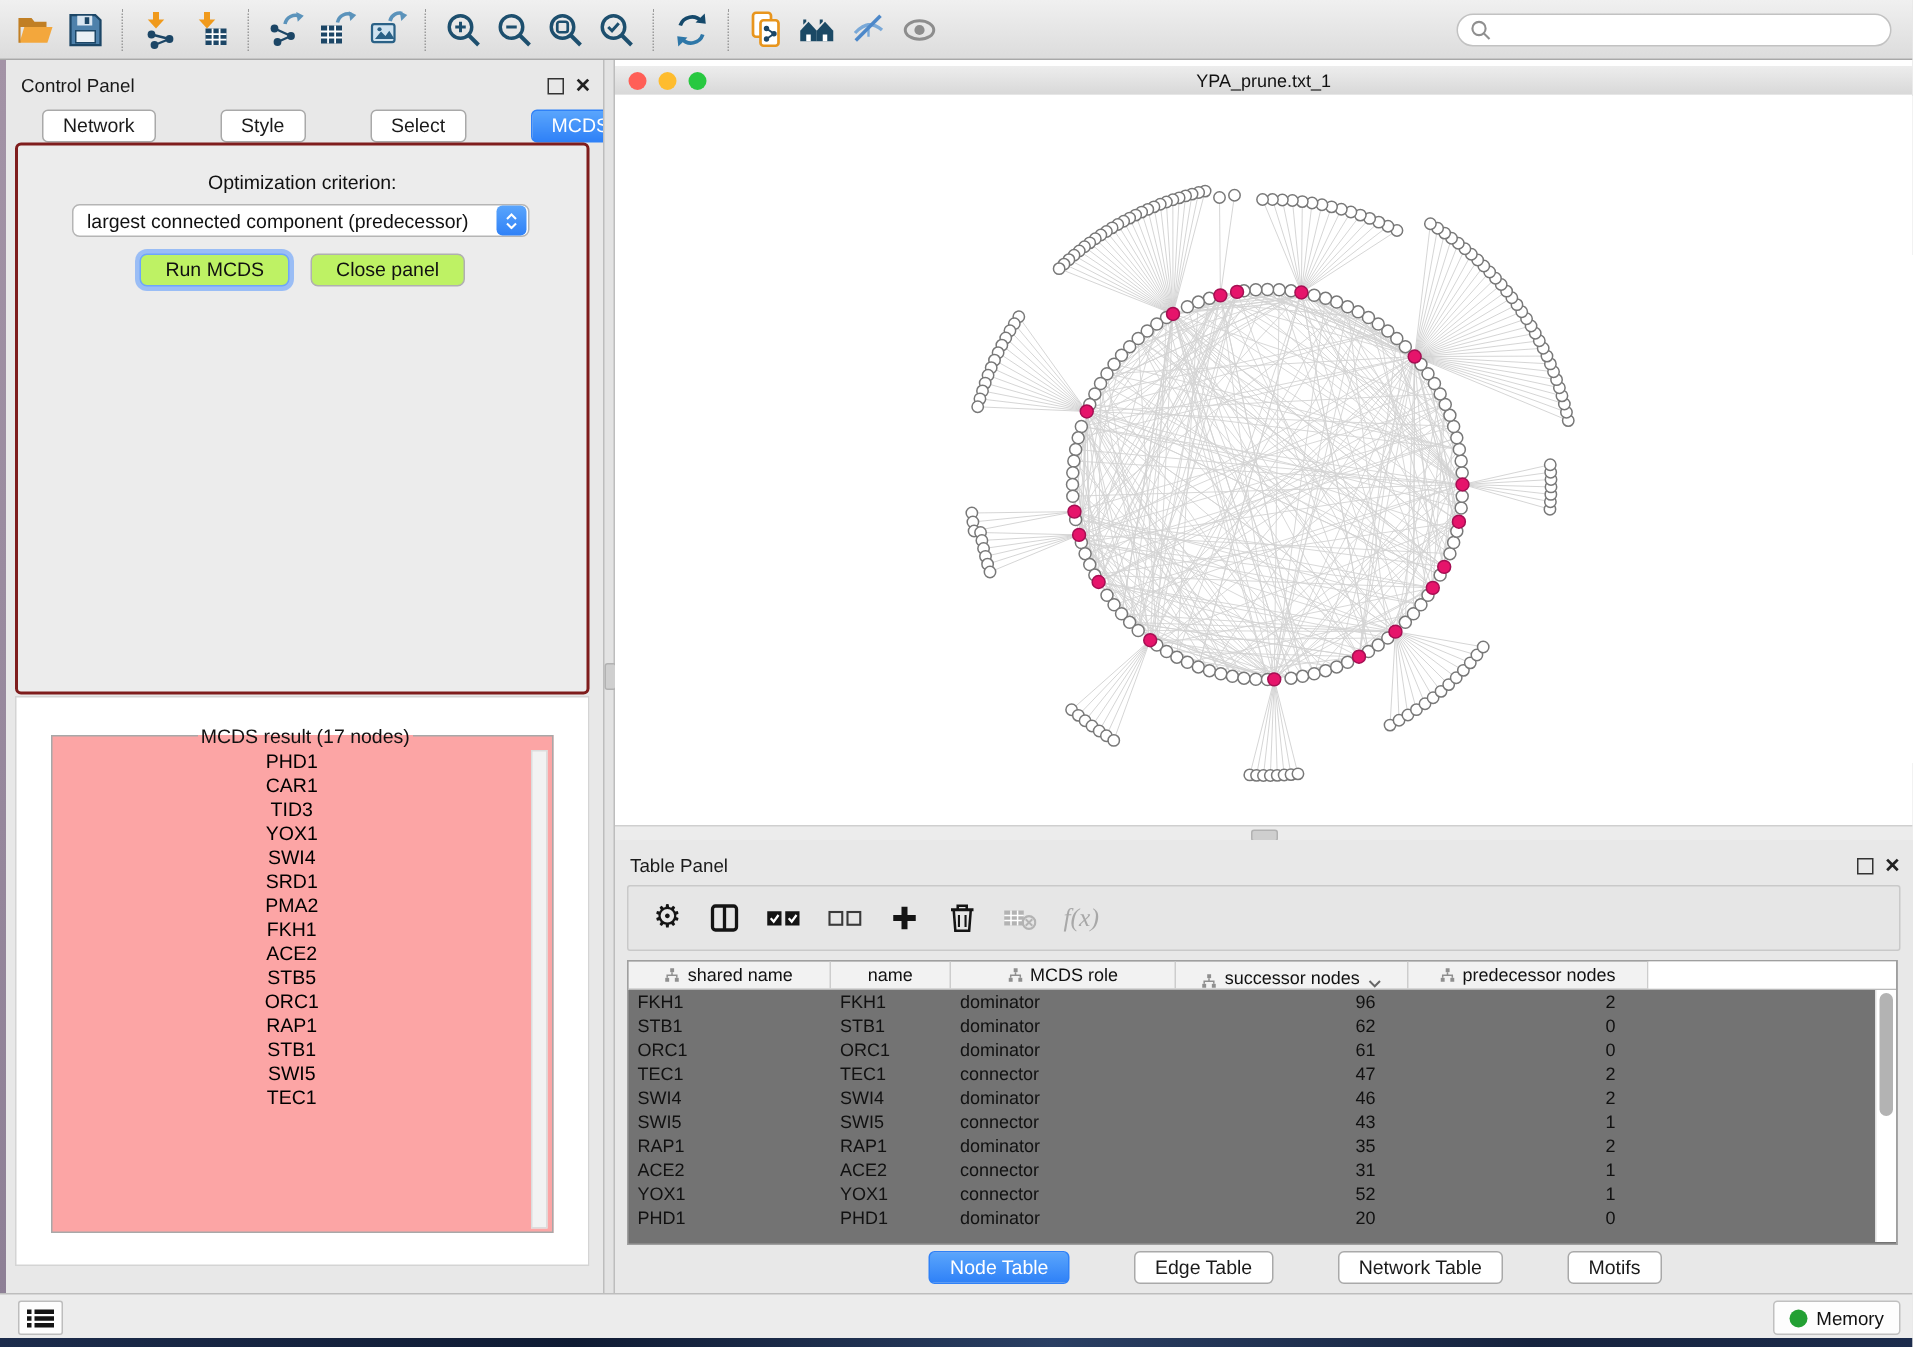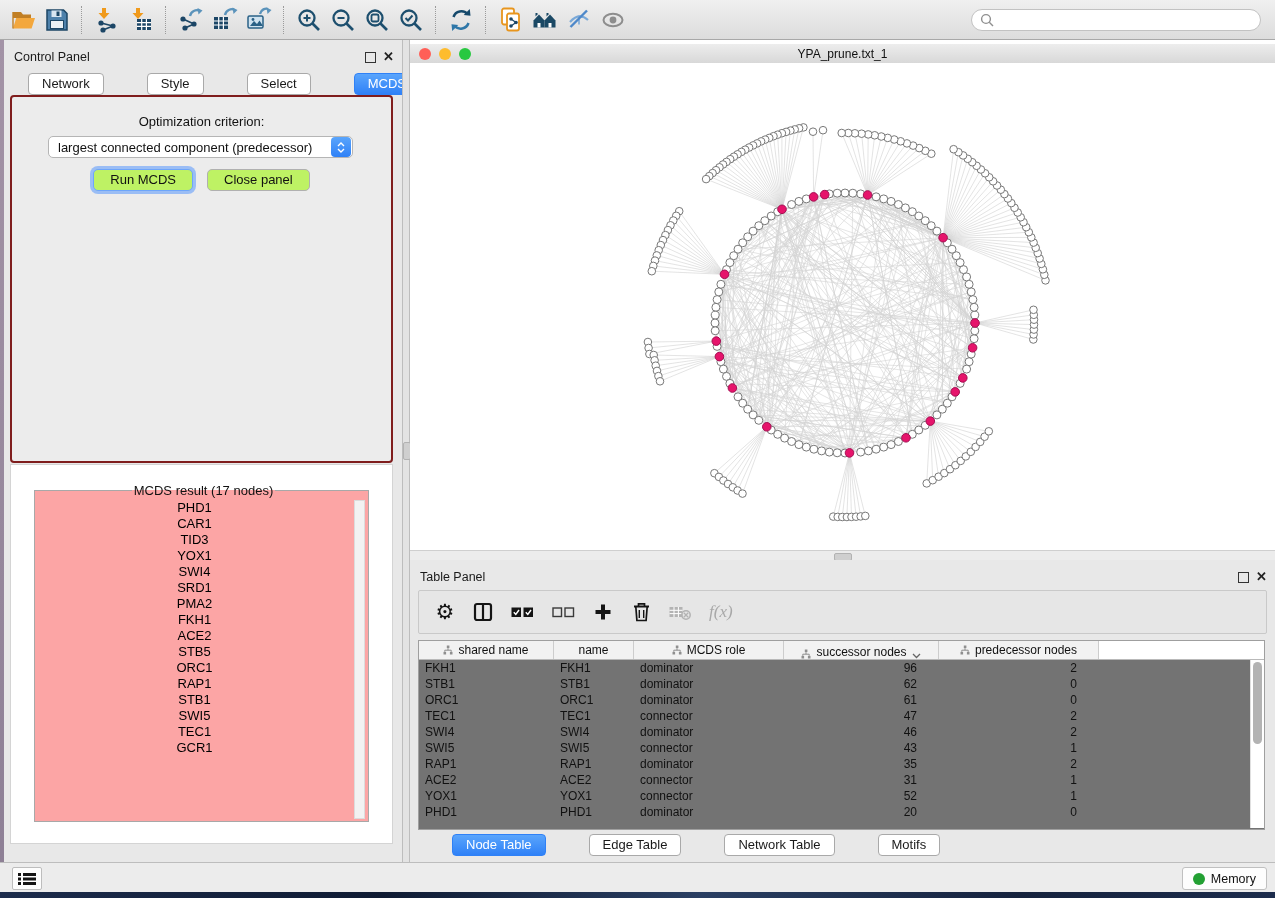--- a/index.html
+++ b/index.html
@@ -74,21 +74,21 @@
   #tp-table{position:absolute;top:80px;left:8px;right:10px;height:190px;background:#737373;border:1px solid #9f9f9f;box-sizing:border-box;}
   #tp-head{display:flex;height:18px;background:#f2f2f2;border-bottom:1px solid #b9b9b9;}
   .th{display:flex;align-items:center;gap:5px;font-size:12px;color:#111;box-sizing:border-box;
     border-right:1px solid #cdcdcd;padding:0 4px;justify-content:center;}
   .th .hicon{display:flex;}
   .tr{display:flex;height:16px;align-items:center;}
   .td{font-size:12px;box-sizing:border-box;padding:0 6px;white-space:nowrap;overflow:hidden;}
   .td.num{text-align:right;padding-right:22px;}
   #tp-scroll{position:absolute;top:19px;right:0px;bottom:1px;width:13px;background:#fff;border-left:1px solid #e0e0e0;}
   #tp-thumb{position:absolute;top:2px;left:1.5px;width:9px;height:82px;background:#b3b3b3;border-radius:5px;}
-  #tp-tabs{position:absolute;top:274px;left:0;right:0;display:flex;gap:1px;}
+  #tp-tabs{position:absolute;top:274px;left:0;right:0;display:flex;justify-content:center;gap:1px;}
   
   #status-bar{position:absolute;left:0;top:862px;width:1275px;height:30px;background:#ececec;border-top:1px solid #bdbdbd;box-sizing:border-box;}
   #status-list-btn{position:absolute;left:12px;top:4px;width:28px;height:21px;background:#fdfdfd;
     border:1px solid #bdbdbd;border-radius:2px;display:flex;align-items:center;justify-content:center;}
   #memory-btn{position:absolute;right:8px;top:4px;height:21px;background:#fdfdfd;border:1px solid #c0c0c0;
     border-radius:3px;display:flex;align-items:center;gap:6px;padding:0 10px;font-size:12.5px;}
   #memory-dot{width:12px;height:12px;border-radius:50%;}
 </style>
 </head>
 <body>
@@ -288,21 +288,20 @@
           <div class="mcds-item">SRD1</div>
           <div class="mcds-item">PMA2</div>
           <div class="mcds-item">FKH1</div>
           <div class="mcds-item">ACE2</div>
           <div class="mcds-item">STB5</div>
           <div class="mcds-item">ORC1</div>
           <div class="mcds-item">RAP1</div>
           <div class="mcds-item">STB1</div>
           <div class="mcds-item">SWI5</div>
           <div class="mcds-item">TEC1</div>
-          <div class="mcds-item">GCR1</div>
         </div>
       <div id="mcds-scroll"></div>
     </fieldset>
   </div>
 </div>
 
 <div id="v-divider">
   <div id="v-handle"></div>
 </div>
 

